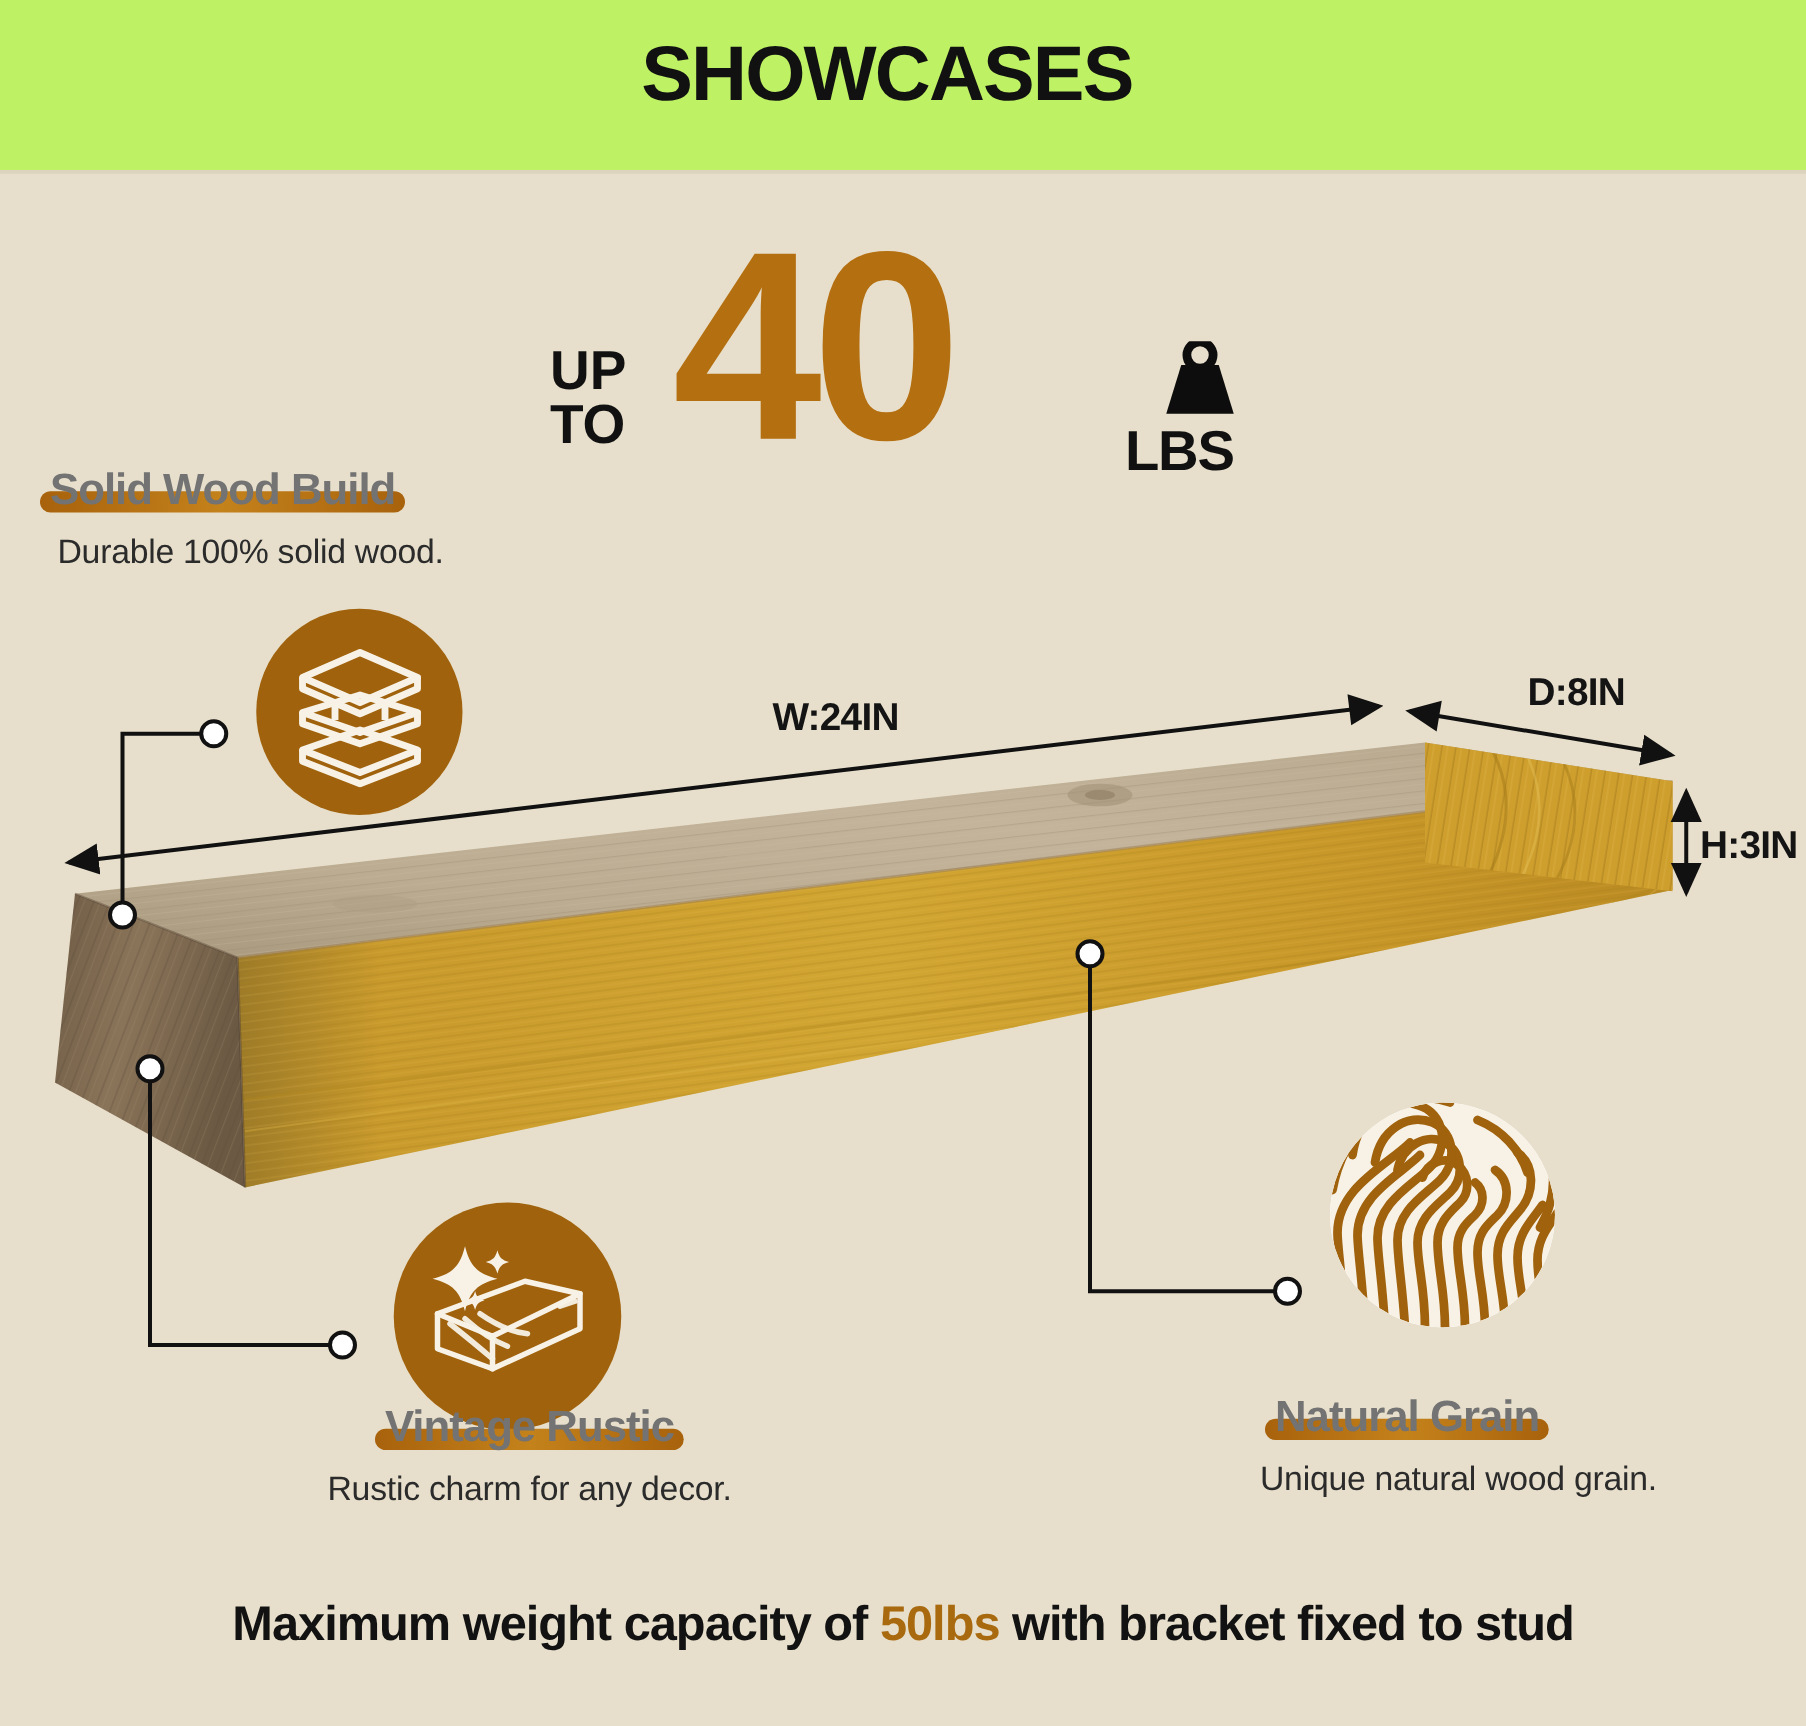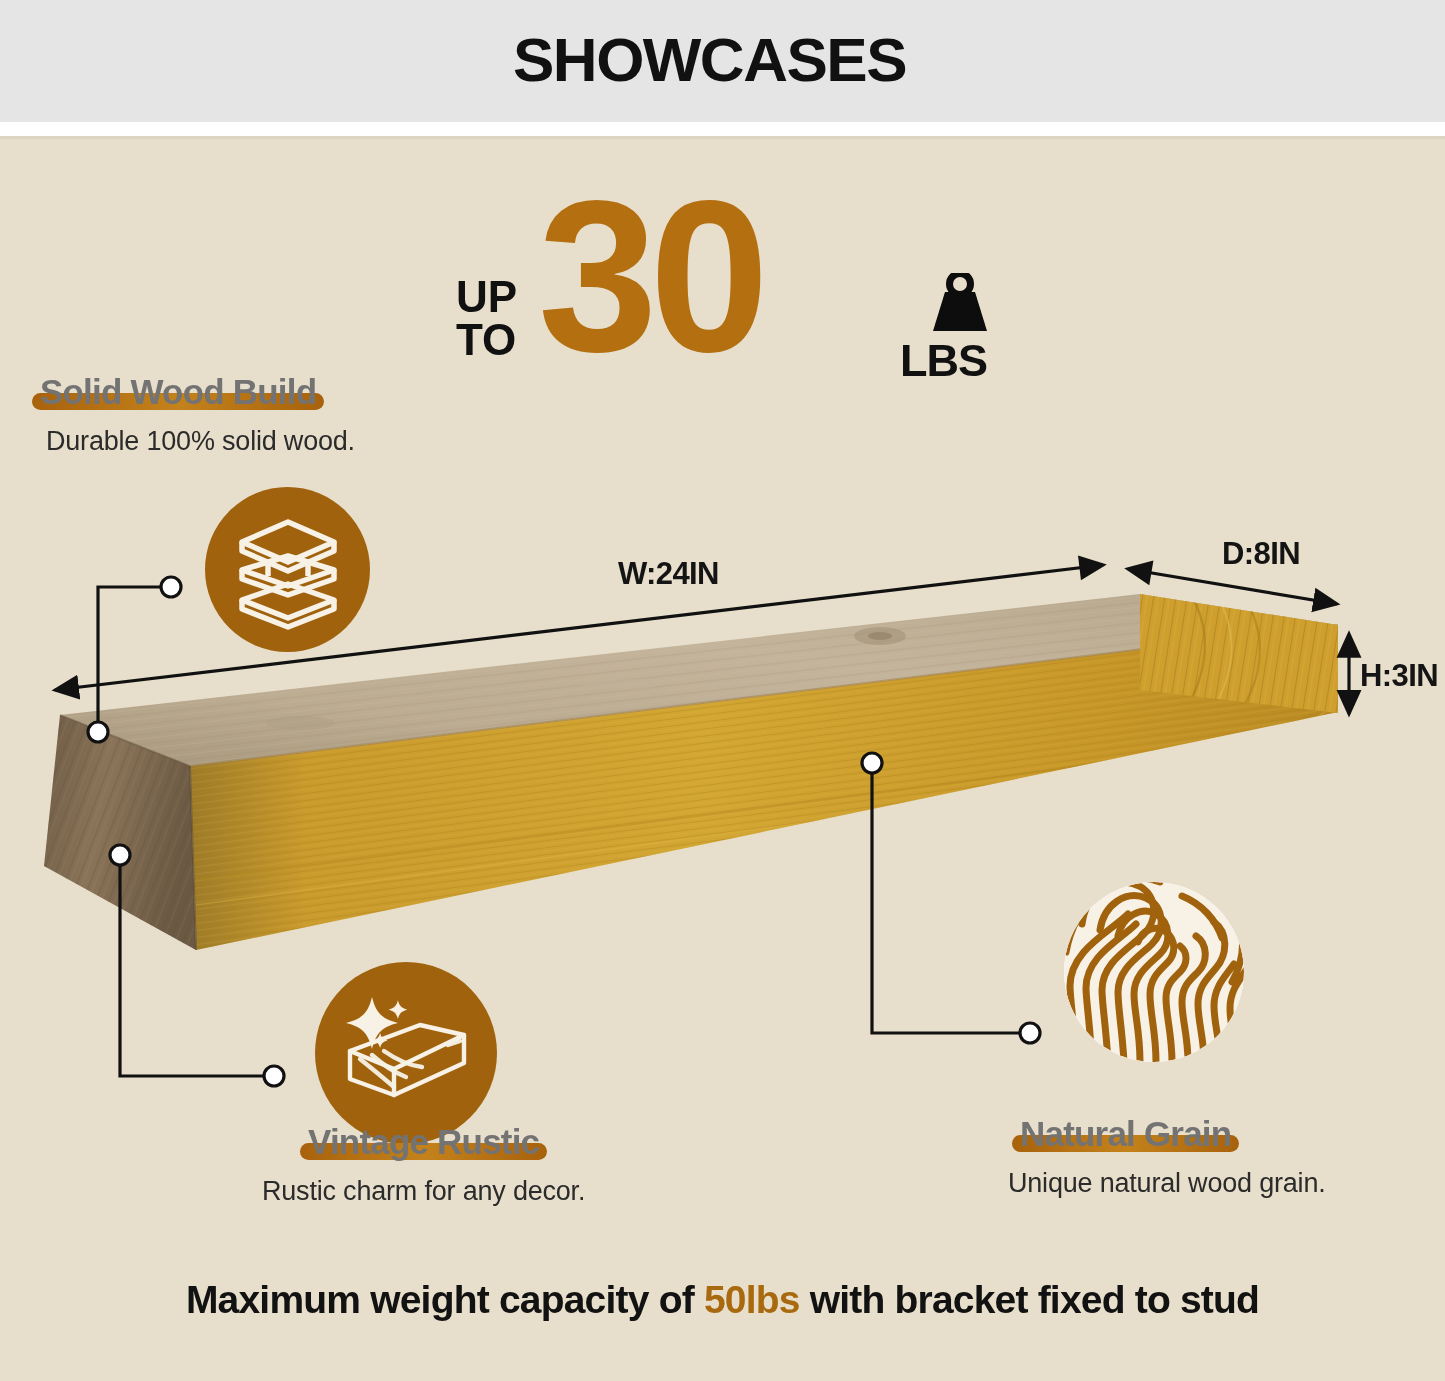--- a/index.html
+++ b/index.html
@@ -7,22 +7,22 @@
     width:1445px;height:1381px;
     background:#ffffff;
     font-family:"Liberation Sans", sans-serif;
     overflow:hidden;
     position:relative;
   }
   #stage{position:absolute;left:0;top:0;width:1445px;height:1381px;overflow:hidden;}
 
   
   .header-band{
-    position:absolute;left:0;top:0;width:1445px;height:122px;
-    background:#e5e5e5;
+    position:absolute;left:0;top:0;width:1445px;height:136px;
+    background:#bef264;
   }
   .headline{
     position:absolute;left:0;top:0;width:1445px;height:118px;
     display:flex;align-items:center;justify-content:center;
     font-size:62px;font-weight:bold;letter-spacing:-1.5px;
     white-space:nowrap;
     font-family:"Liberation Sans", sans-serif;
   }
   .headline span{display:inline-block;}
   .hl-black{color:#111111;}
@@ -35,21 +35,21 @@
     background:#E7DFCB;
   }
   .panel-topline{
     position:absolute;left:0;top:136px;width:1445px;height:3px;
     background:#DCD4BF;
   }
 
   
   .cap{position:absolute;left:440px;top:185px;width:580px;height:215px;}
   .cap-upto{
-    position:absolute;left:16px;top:90px;
+    position:absolute;left:0;top:90px;
     font-size:44px;font-weight:bold;color:#111;line-height:0.98;
     letter-spacing:0px;
   }
   .cap-upto div{display:block;}
   .cap-num{
     position:absolute;left:98px;top:-16px;
     font-size:215px;font-weight:bold;color:#B46F11;
     letter-spacing:-8px;line-height:1;
   }
   .cap-lbs{
@@ -273,21 +273,21 @@
     <polyline points="872,763 872,1033 1022,1033" fill="none" stroke="#111111" stroke-width="3.2"></polyline>
     <circle cx="872" cy="763" r="10" fill="#ffffff" stroke="#111111" stroke-width="3.2"></circle>
     <circle cx="1030" cy="1033" r="10" fill="#ffffff" stroke="#111111" stroke-width="3.2"></circle>
   </svg>
 
   <div class="cap">
     <div class="cap-upto">
       <div>UP</div>
       <div>TO</div>
     </div>
-    <div class="cap-num">30</div>
+    <div class="cap-num">40</div>
     <svg class="weight-icon" viewBox="0 0 70 62">
       <circle cx="35" cy="11" r="10.5" fill="none" stroke="#0D0D0D" stroke-width="7"></circle>
       <path d="M20 19 H50 L62 58 H8 Z" fill="#0D0D0D"></path>
     </svg>
     <div class="cap-lbs">LBS</div>
   </div>
 
   <div class="feat feat-solid">
     <div class="feat-title">
       <span>Solid Wood Build</span>

